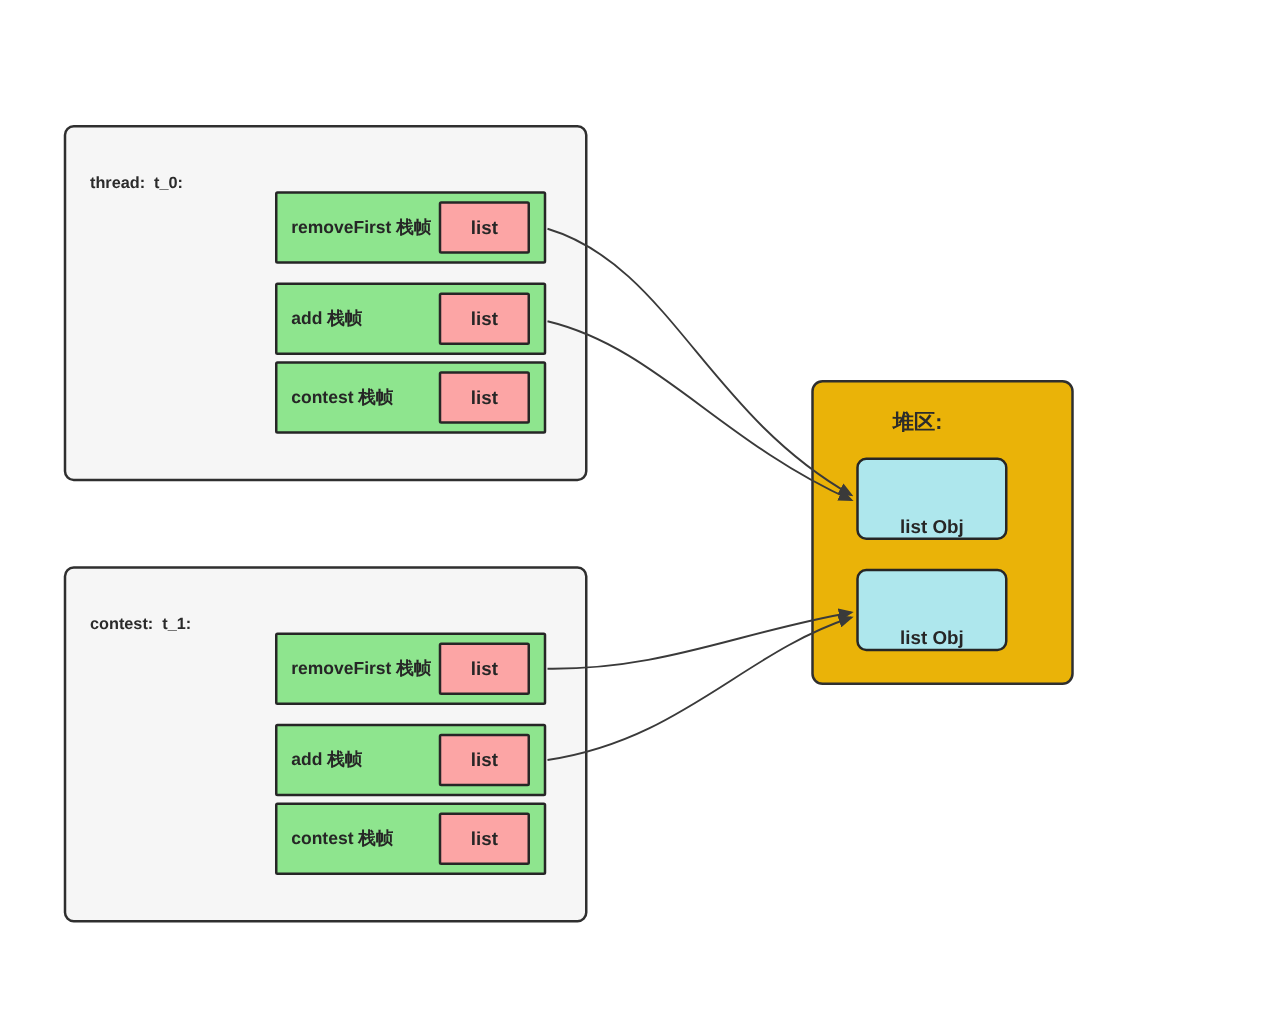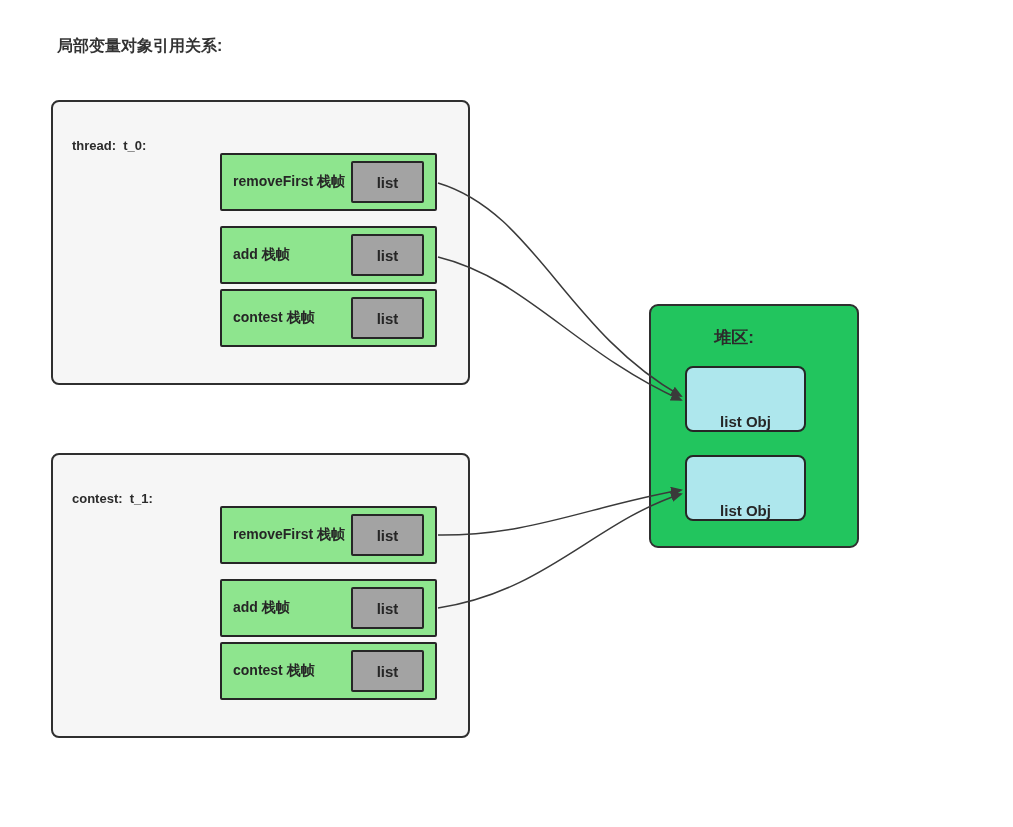--- a/index.html
+++ b/index.html
@@ -24,27 +24,27 @@
     border:2px solid #262626;border-radius:2px;box-sizing:border-box;padding-left:20px;
   }
   .frame.f0{top:51px;}
   .frame.f1{top:124px;}
   .frame.f2{top:187px;text-align:center;}
   .frame-label{
     position:absolute;left:11px;top:50%;transform:translateY(-50%);
     font-size:14px;font-weight:bold;color:#262626;white-space:nowrap;
   }
   .var-box{
-    position:absolute;left:129px;top:6px;width:73px;height:42px;background:#a3a3a3;
+    position:absolute;left:129px;top:6px;width:73px;height:42px;background:#fca5a5;
     border:2px solid #262626;border-radius:2px;box-sizing:border-box;
     display:flex;align-items:center;justify-content:center;
   }
   .var-label{font-size:15px;font-weight:bold;color:#262626;}
   .heap-box{
-    position:absolute;left:649px;top:304px;width:210px;height:244px;background:#22c55e;
+    position:absolute;left:649px;top:304px;width:210px;height:244px;background:#eab308;
     border:2px solid #2f2f2f;border-radius:9px;box-sizing:border-box;
   }
   .heap-label{
     position:absolute;left:0;right:40px;top:20px;text-align:center;
     font-size:17px;font-weight:bold;color:#2b2b2b;
   }
   .heap-obj{
     position:absolute;left:34px;width:121px;height:66px;background:#aee7ed;
     border:2px solid #262626;border-radius:8px;box-sizing:border-box;
     display:flex;align-items:flex-end;justify-content:center;
@@ -57,21 +57,20 @@
   }
   .watermark{
     position:absolute;right:24px;top:782px;font-size:17px;color:#c6c6c6;letter-spacing:1px;
   }
 </style>
 </head>
 <body>
 
 <div class="canvas">
 
-  <div class="title">局部变量对象引用关系:</div>
 
   <div class="thread-box t0">
     <div class="thread-label">thread:  t_0:</div>
 
     <div class="frame f0">
       <span class="frame-label">removeFirst 栈帧</span>
       <div class="var-box">
         <span class="var-label">list</span>
       </div>
     </div>

